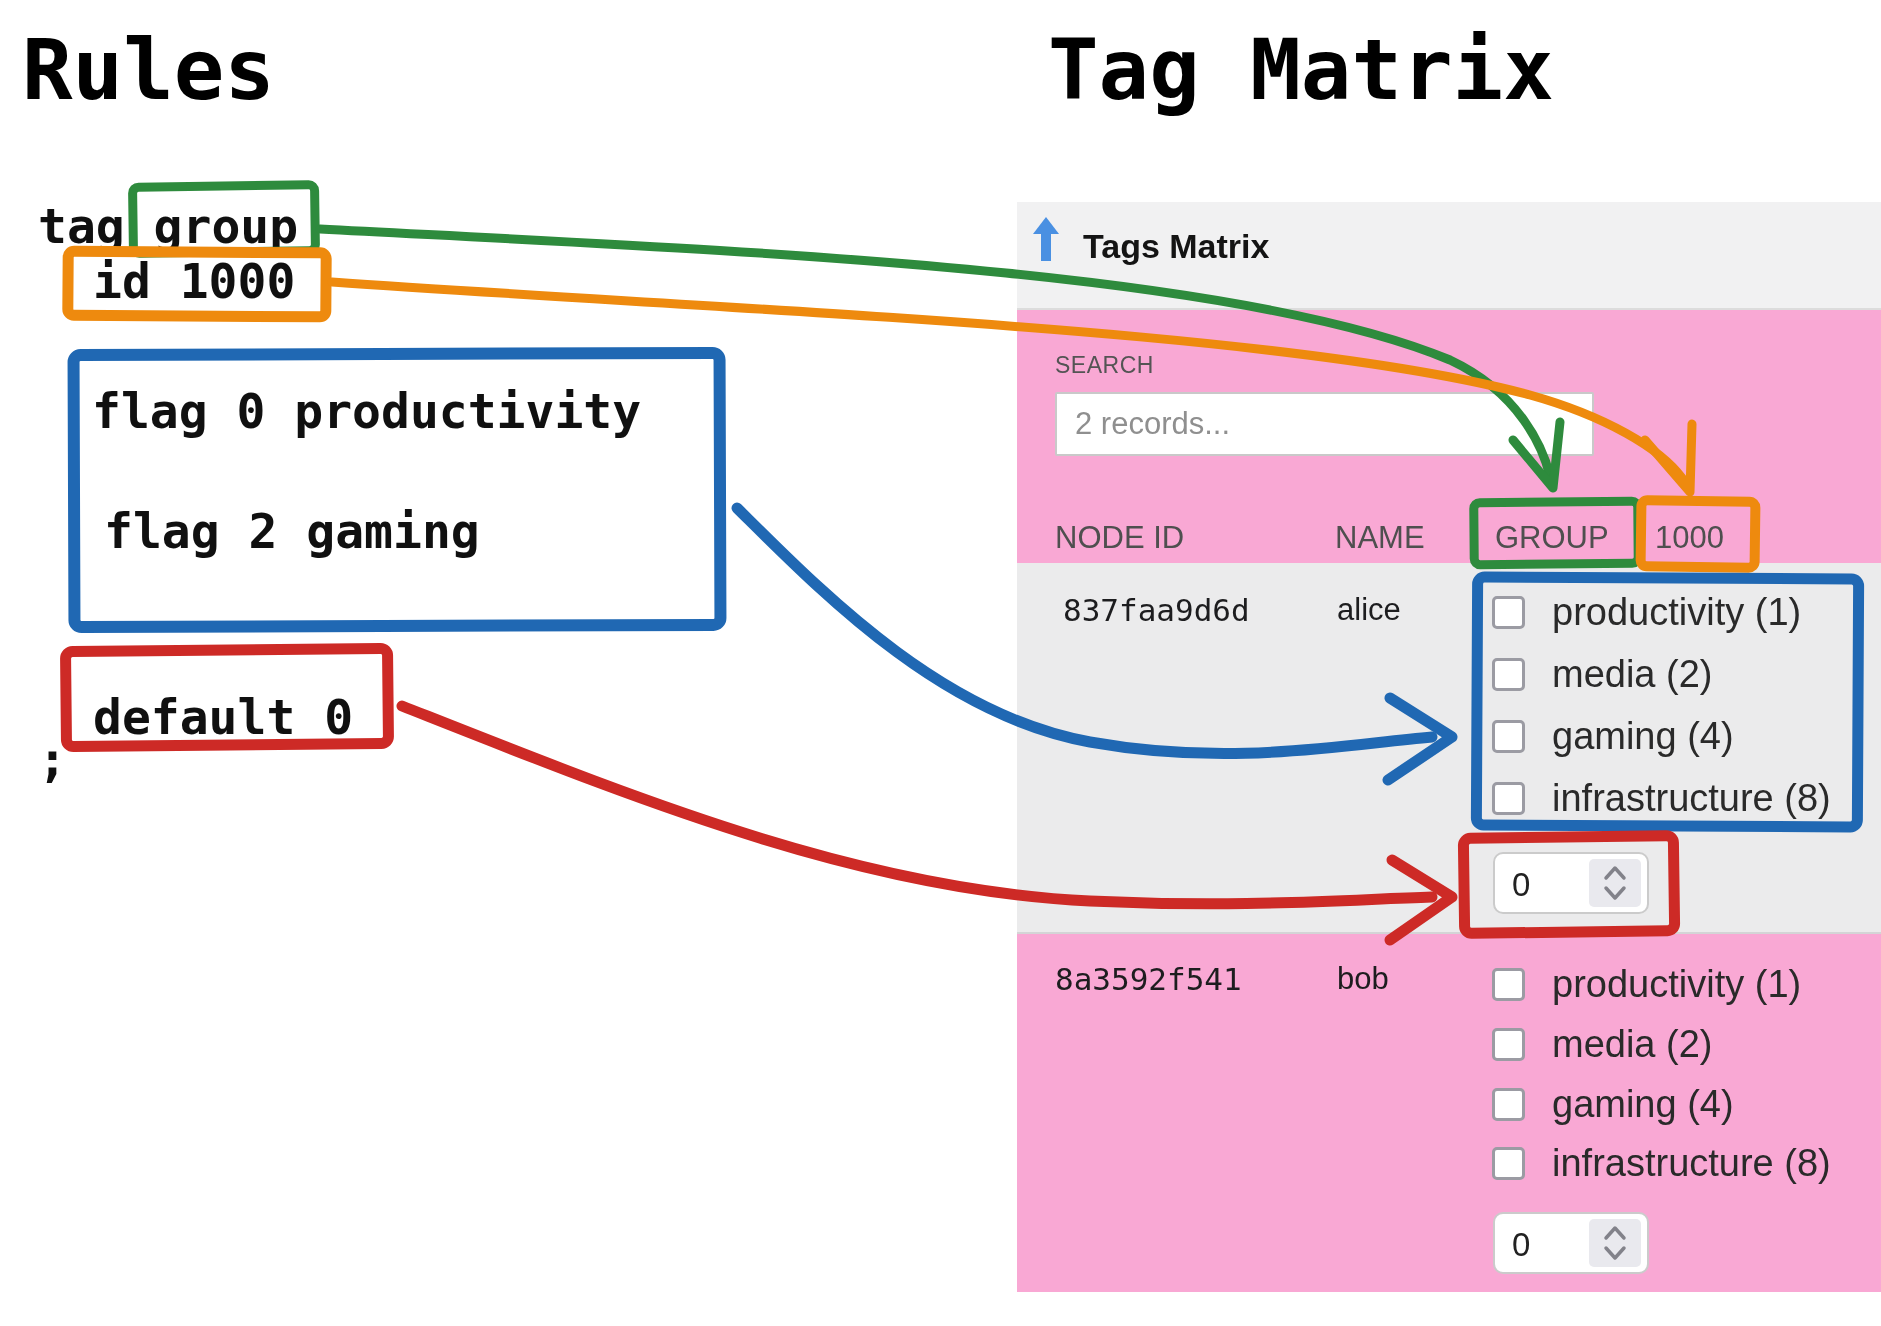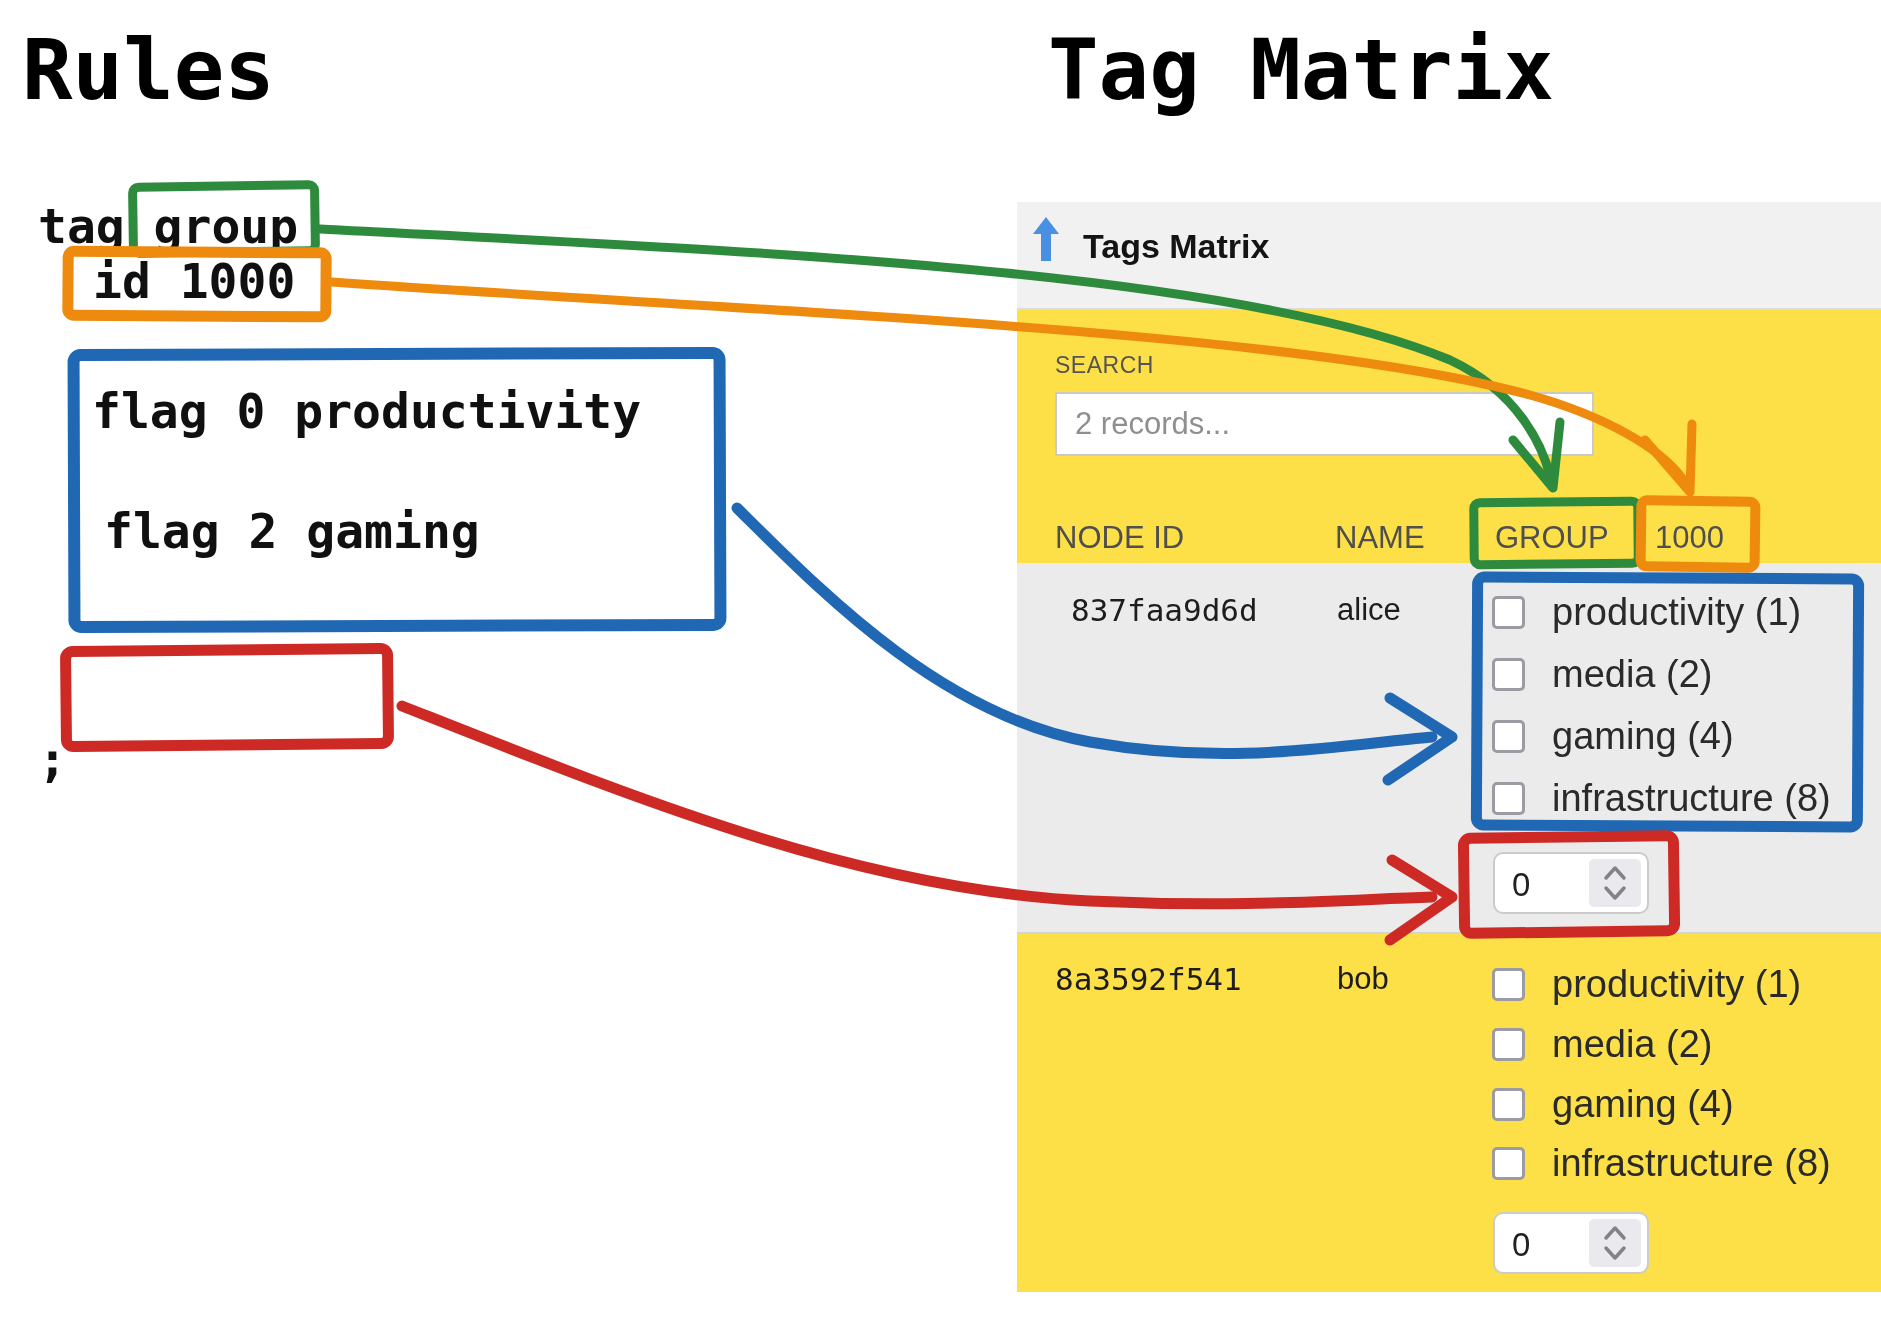--- a/index.html
+++ b/index.html
@@ -5,21 +5,21 @@
   html,body{margin:0;padding:0;background:#fff;}
   .canvas{position:relative;width:1881px;height:1326px;background:#ffffff;overflow:hidden;
           font-family:"Liberation Sans",sans-serif;}
   .title{position:absolute;font-family:"DejaVu Sans Mono",monospace;font-weight:bold;
          font-size:84px;line-height:1;color:#000;white-space:nowrap;}
   .codeline{position:absolute;font-family:"DejaVu Sans Mono",monospace;font-weight:bold;
             font-size:48px;line-height:1;color:#101010;white-space:nowrap;}
   .code-val{padding-left:1ch;}
 
   
-  .panel{position:absolute;left:1017px;top:202px;width:864px;height:1090px;background:#fde047;}
+  .panel{position:absolute;left:1017px;top:202px;width:864px;height:1090px;background:#f9a8d4;}
   .panel-header{position:absolute;left:0;top:0;width:864px;height:106px;background:#f1f1f2;
                 border-bottom:2px solid #dcdcdc;}
   .panel-title{position:absolute;left:66px;top:22px;font-size:34px;font-weight:bold;color:#141414;
                line-height:44px;white-space:nowrap;}
   .uparrow{position:absolute;left:16px;top:15px;}
   .search-label{position:absolute;left:38px;top:150px;font-size:23px;color:#545454;letter-spacing:.5px;}
   .search-input{position:absolute;left:38px;top:190px;width:539px;height:64px;box-sizing:border-box;
                 background:#fff;border:2px solid #c9c9c9;border-radius:2px;font-size:31px;color:#333;
                 padding:0 0 0 18px;outline:none;font-family:"Liberation Sans",sans-serif;}
   .search-input::placeholder{color:#8f8f8f;}
@@ -44,20 +44,21 @@
 
 <div class="canvas">
 
   <div class="title" style="left:1048px;top:28px">Tag Matrix</div>
   <div class="title" style="left:22px;top:28px">Rules</div>
 
   <div class="codeline" style="left:38px;top:202px"><span>tag</span><span class="code-val">group</span></div>
   <div class="codeline" style="left:93px;top:257px">id 1000</div>
   <div class="codeline" style="left:92px;top:387px">flag 0 productivity</div>
   <div class="codeline" style="left:104px;top:507px">flag 2 gaming</div>
+  <div class="codeline" style="left:93px;top:693px">default 0</div>
   <div class="codeline" style="left:38px;top:735px">;</div>
 
   <div class="panel">
     <div class="panel-header">
       <svg class="uparrow" width="26" height="46" viewBox="0 0 26 46">
         <polygon points="13,0 26,17 0,17" fill="#4a90e2"></polygon>
         <rect x="8" y="17" width="10" height="27" fill="#4a90e2"></rect>
       </svg>
       <span class="panel-title">Tags Matrix</span>
     </div>
@@ -66,21 +67,21 @@
     <input class="search-input" type="text" placeholder="2 records..." style="">
 
     <span class="colhead" style="left:38px">NODE ID</span>
     <span class="colhead" style="left:318px">NAME</span>
     <span class="colhead" style="left:478px">GROUP</span>
     <span class="colhead" style="left:638px">1000</span>
 
     <div class="divider" style="top:361px"></div>
 
     <div class="rowband"></div>
-    <span class="cellmono" style="left:54px;top:390px">837faa9d6d</span>
+    <span class="cellmono" style="left:46px;top:390px">837faa9d6d</span>
     <span class="cellname" style="left:320px;top:390px">alice</span>
 
     <div class="tagrow" style="left:475px;top:395px">
       <span class="cb"></span>
       <span class="cb-label">productivity (1)</span>
     </div>
     <div class="tagrow" style="left:475px;top:457px">
       <span class="cb"></span>
       <span class="cb-label">media (2)</span>
     </div>

